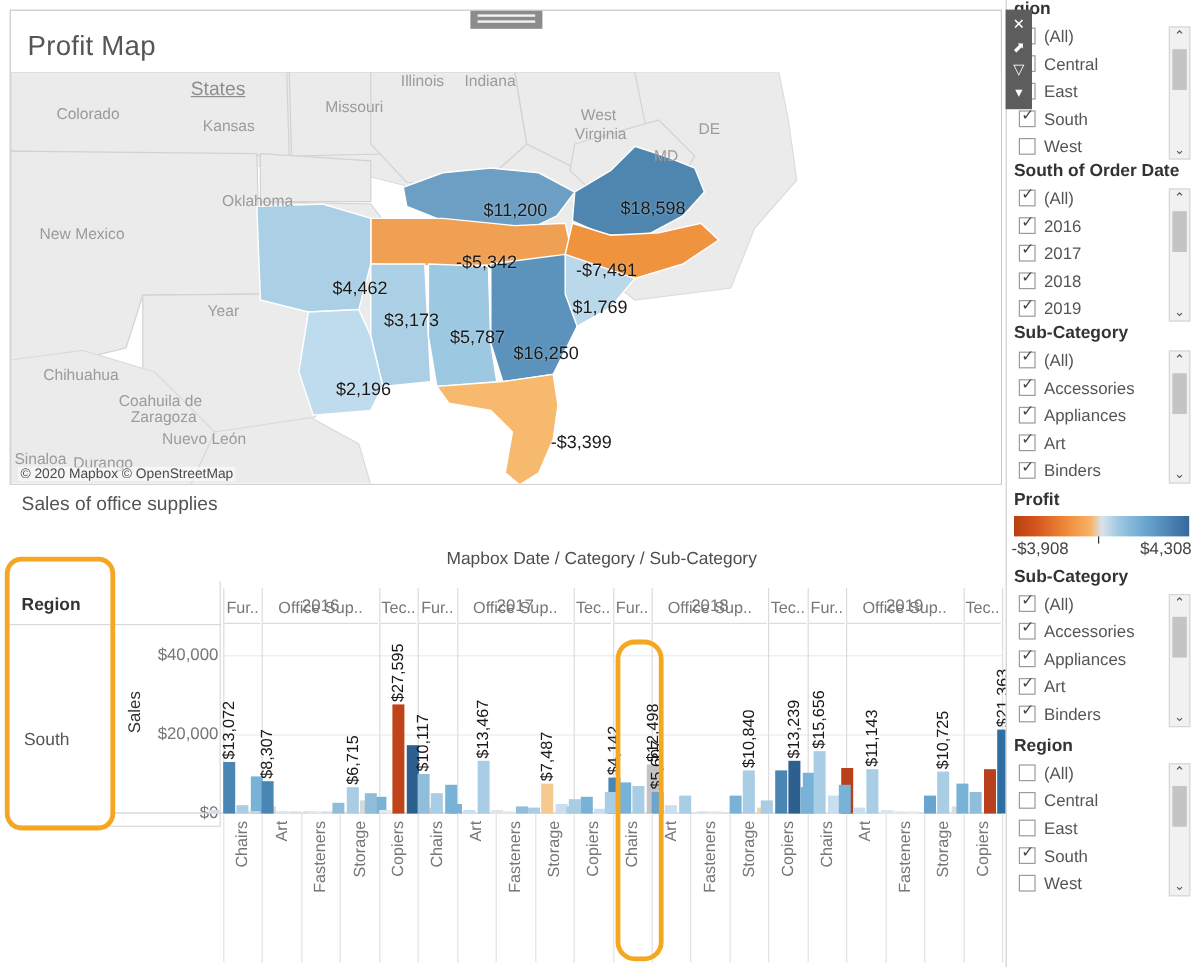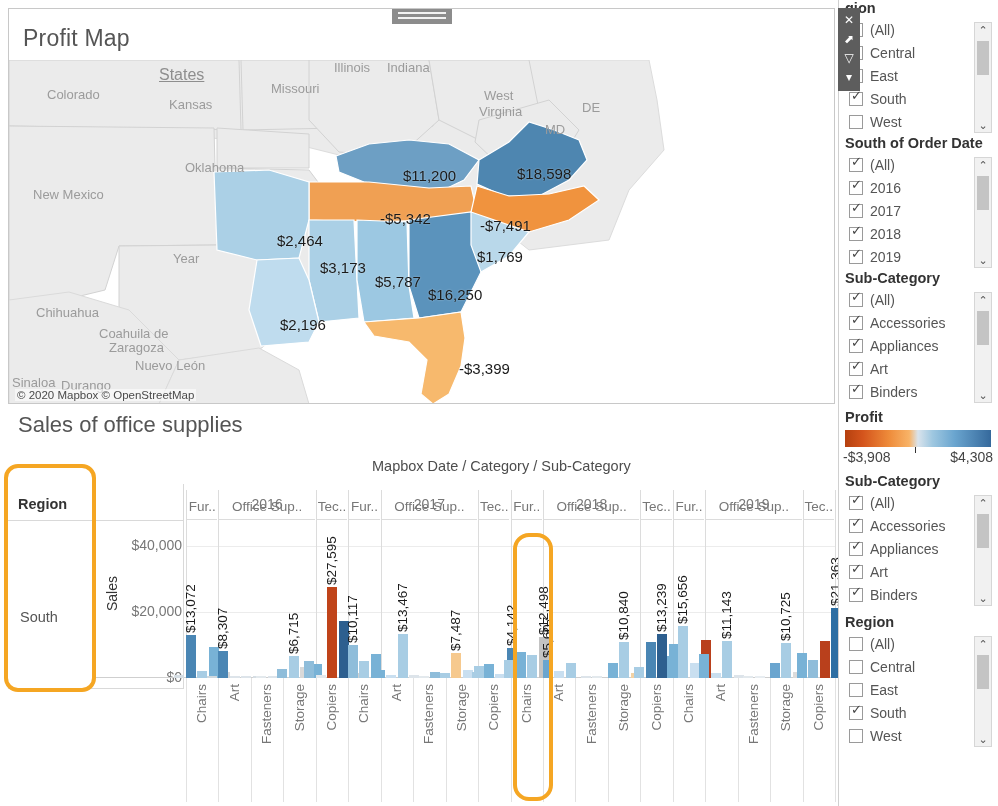--- a/index.html
+++ b/index.html
@@ -41,21 +41,21 @@
     text-shadow: 0 0 2px rgba(255,255,255,.45);
   }
   .map-attrib {
     position: absolute; left: 6px; bottom: 3px; font-size: 11.5px; color: #4a4a4a;
     background: rgba(255,255,255,.55); padding: 0 2px;
   }
 
   
   .chart-title {
     position: absolute; left: 18px; top: 412px;
-    font-size: 22px; color: #555; font-weight: 400;
+    font-size: 16px; color: #555; font-weight: 400;
   }
   .col-caption {
     position: absolute; left: 372px; top: 458px;
     font-size: 14.5px; color: #4d4d4d; white-space: nowrap;
   }
 
   
   .region-pane {
     position: absolute; left: 8px; top: 484px; width: 176px; height: 205px;
     border-right: 1px solid #d9d9d9; border-bottom: 1px solid #d9d9d9;
@@ -236,21 +236,21 @@
           <div class="state-name" style="left: 100px; top: 280px;">Zaragoza</div>
           <div class="state-name" style="left: 126px; top: 298px;">Nuevo León</div>
           <div class="state-name" style="left: 3px; top: 315px;">Sinaloa</div>
           <div class="state-name" style="left: 52px; top: 318px;">Durango</div>
         </div>
       <div>
           <div class="profit-label" style="left: 394px; top: 107px;">$11,200</div>
           <div class="profit-label" style="left: 508px; top: 105px;">$18,598</div>
           <div class="profit-label" style="left: 371px; top: 150px;">-$5,342</div>
           <div class="profit-label" style="left: 471px; top: 157px;">-$7,491</div>
-          <div class="profit-label" style="left: 268px; top: 172px;">$2,464</div>
+          <div class="profit-label" style="left: 268px; top: 172px;">$4,462</div>
           <div class="profit-label" style="left: 468px; top: 188px;">$1,769</div>
           <div class="profit-label" style="left: 311px; top: 199px;">$3,173</div>
           <div class="profit-label" style="left: 366px; top: 213px;">$5,787</div>
           <div class="profit-label" style="left: 419px; top: 226px;">$16,250</div>
           <div class="profit-label" style="left: 271px; top: 256px;">$2,196</div>
           <div class="profit-label" style="left: 450px; top: 300px;">-$3,399</div>
         </div>
 
       <div class="map-attrib">© 2020 Mapbox © OpenStreetMap</div>
     </div>

